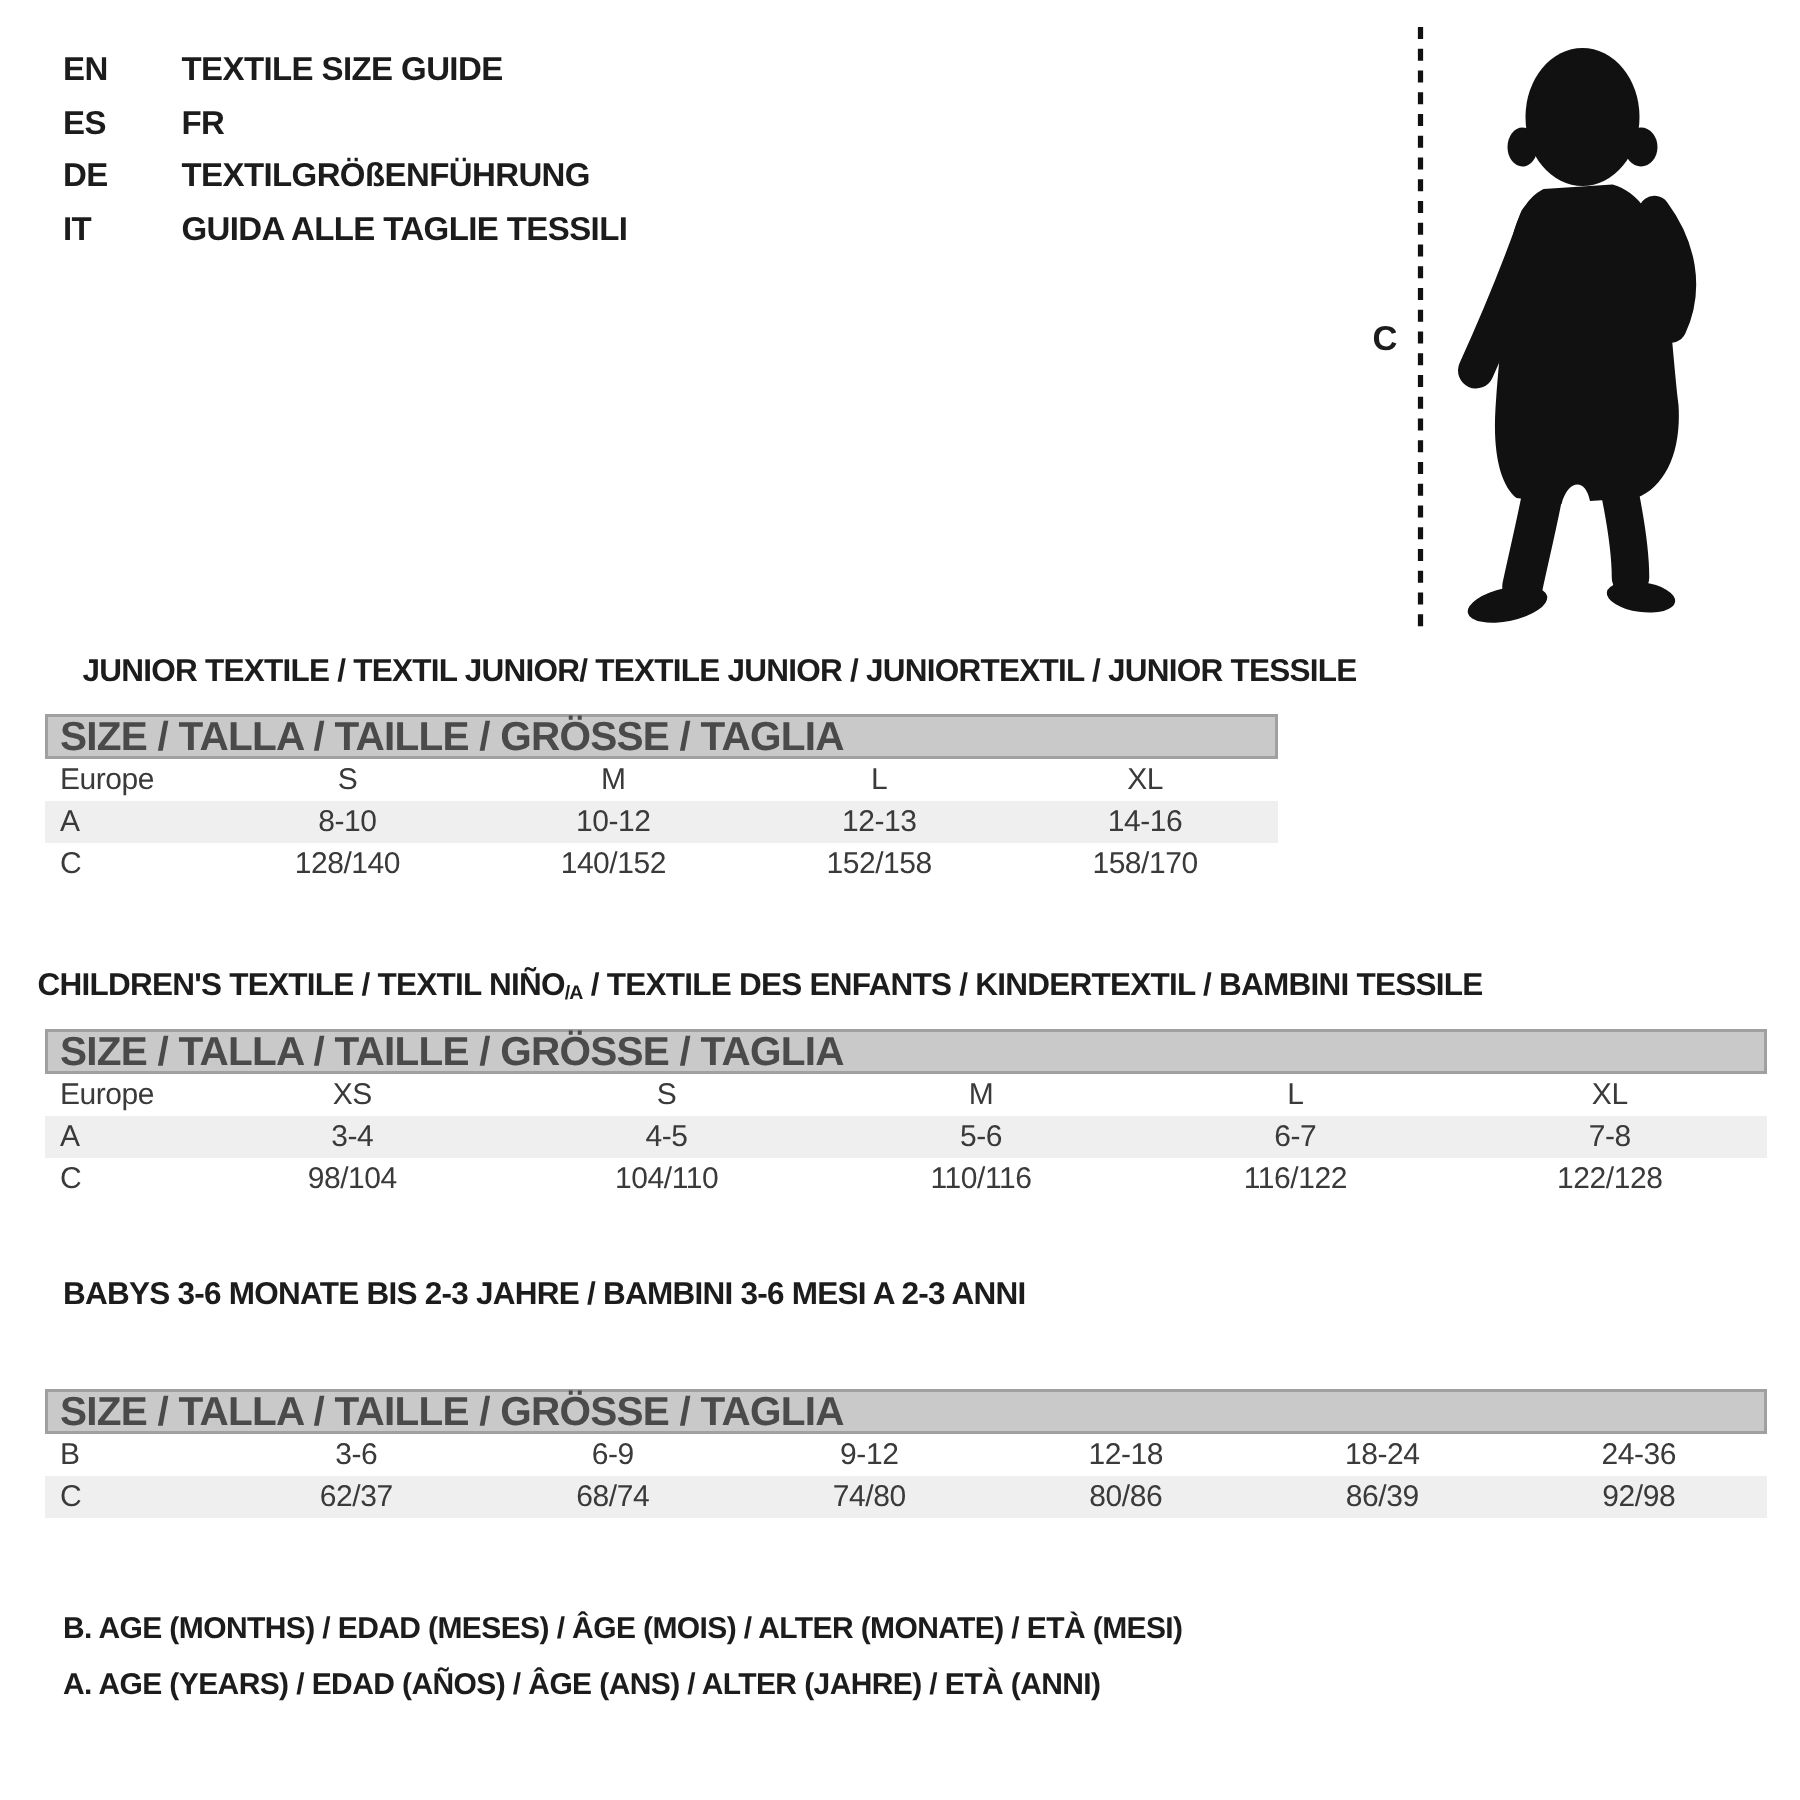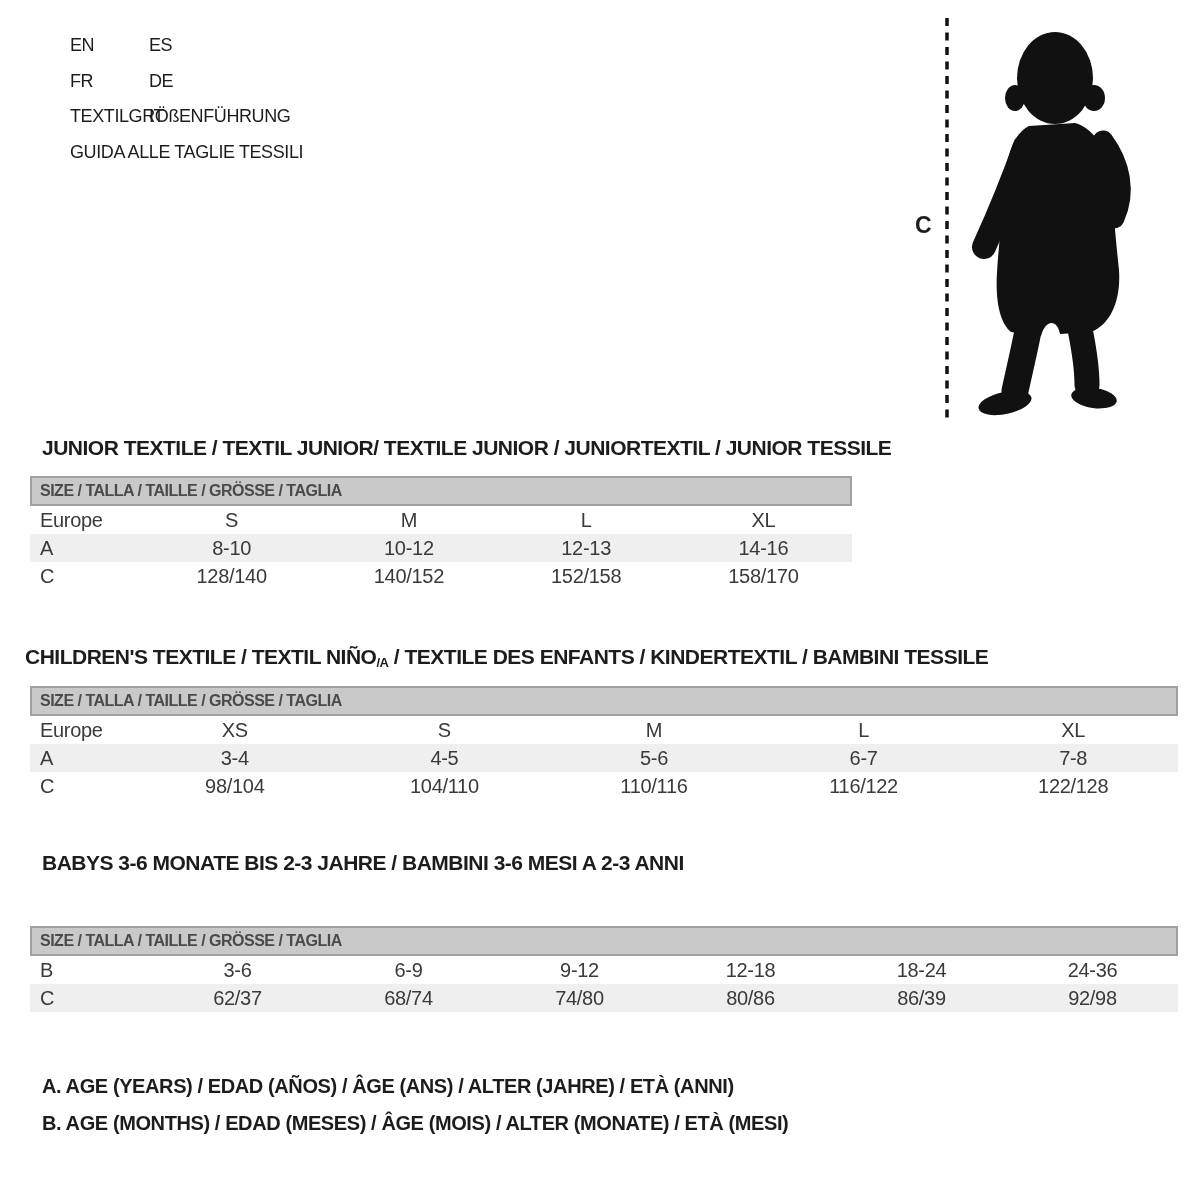--- a/index.html
+++ b/index.html
@@ -6,58 +6,59 @@
   body{
     width:1200px;height:1200px;position:relative;overflow:hidden;
     background:var(--page-bg,#ffffff);
     font-family:"Liberation Sans", sans-serif;
     color:var(--text-primary,#1c1c1c);
   }
   .abs{position:absolute;}
 
   
   .lang-block{top:28px;left:42px;display:grid;grid-template-columns:79px auto;
-    font-size:18px;font-weight:normal;letter-spacing:-0.4px;line-height:35.5px;white-space:nowrap;margin-left:28px;}
+    font-size:22px;font-weight:bold;letter-spacing:-0.4px;line-height:35.5px;white-space:nowrap;}
 
   
   .figure{left:905px;top:12px;width:285px;height:410px;}
   .measure-label{position:absolute;left:10px;top:200px;font-size:23px;font-weight:bold;}
   .measure-line{position:absolute;left:38px;top:6px;}
   .silhouette{position:absolute;left:58px;top:2px;}
 
   
   .sec-title{font-size:21px;font-weight:bold;letter-spacing:-0.5px;white-space:nowrap;}
   .sec-title .subbed{font-size:13px;position:relative;bottom:-3px;}
   .two-line{line-height:40px;}
 
   
   .sg-table{left:30px;}
   .t1{width:822px;} .t2{width:1148px;} .t3{width:1148px;}
   .size-bar{height:30px;box-sizing:border-box;
     background:var(--table-header-bg,#c9c9c9);
     border:2px solid var(--table-header-border,#a0a0a0);
     display:flex;align-items:center;padding-left:8px;
     color:var(--table-header-text,#4a4a4a);
-    font-size:16px;font-weight:bold;letter-spacing:-0.5px;}
+    font-size:27px;font-weight:bold;letter-spacing:-0.5px;}
   .row{display:flex;height:28px;align-items:center;
     font-size:20px;letter-spacing:-0.3px;color:var(--text-table,#3a3a3a);}
   .row.shaded{background:var(--row-alt-bg,#efefef);}
   .row .lbl{box-sizing:border-box;padding-left:10px;flex:0 0 auto;}
   .t1 .lbl{width:113px;} .t2 .lbl{width:100px;} .t3 .lbl{width:122px;}
   .row .cell{flex:1 1 0;text-align:center;}
 
   
   .legend{left:42px;top:1068px;font-size:20px;font-weight:bold;
     letter-spacing:-0.4px;line-height:36.5px;white-space:nowrap;}
 </style>
 </head>
 <body>
 
 <div class="abs lang-block">
   <span>EN</span>
+  <span>TEXTILE SIZE GUIDE</span>
   <span>ES</span>
   <span>FR</span>
   <span>DE</span>
   <span>TEXTILGRÖßENFÜHRUNG</span>
   <span>IT</span>
   <span>GUIDA ALLE TAGLIE TESSILI</span>
 </div>
 
 <div class="abs figure">
   <span class="measure-label">C</span>
@@ -89,21 +90,21 @@
 
       <path d="M 66,312 C 61,338 56,358 52,377" stroke="var(--silhouette,#111)" stroke-width="27" fill="none" stroke-linecap="round"></path>
       <path d="M 117,315 C 122,340 124,356 124,371" stroke="var(--silhouette,#111)" stroke-width="25" fill="none" stroke-linecap="round"></path>
 
       <ellipse cx="42" cy="389" rx="27" ry="11" transform="rotate(-12 42 389)"></ellipse>
       <ellipse cx="131" cy="384" rx="23" ry="10" transform="rotate(8 131 384)"></ellipse>
     </g>
   </svg>
 </div>
 
-<div class="abs sec-title" style="left:42px;top:436px">JUNIOR TEXTILE / TEXTIL JUNIOR/ TEXTILE JUNIOR / JUNIORTEXTIL / JUNIOR TESSILE</div>
+<div class="abs sec-title" style="left:55px;top:436px">JUNIOR TEXTILE / TEXTIL JUNIOR/ TEXTILE JUNIOR / JUNIORTEXTIL / JUNIOR TESSILE</div>
 <div class="abs sg-table t1" style="top:476px">
   <div class="size-bar">SIZE / TALLA / TAILLE / GRÖSSE / TAGLIA</div>
   <div class="row">
     <span class="lbl">Europe</span>
     <span class="cell">S</span>
     <span class="cell">M</span>
     <span class="cell">L</span>
     <span class="cell">XL</span>
   </div>
   <div class="row shaded">
@@ -170,15 +171,15 @@
     <span class="cell">62/37</span>
     <span class="cell">68/74</span>
     <span class="cell">74/80</span>
     <span class="cell">80/86</span>
     <span class="cell">86/39</span>
     <span class="cell">92/98</span>
   </div>
 </div>
 
 <div class="abs legend">
+  <div>B. AGE (MONTHS) / EDAD (MESES) / ÂGE (MOIS) / ALTER (MONATE) / ETÀ (MESI)</div>
   <div>A. AGE (YEARS) / EDAD (AÑOS) / ÂGE (ANS) / ALTER (JAHRE) / ETÀ (ANNI)</div>
-  <div>B. AGE (MONTHS) / EDAD (MESES) / ÂGE (MOIS) / ALTER (MONATE) / ETÀ (MESI)</div>
 </div>
 
 </body></html>

